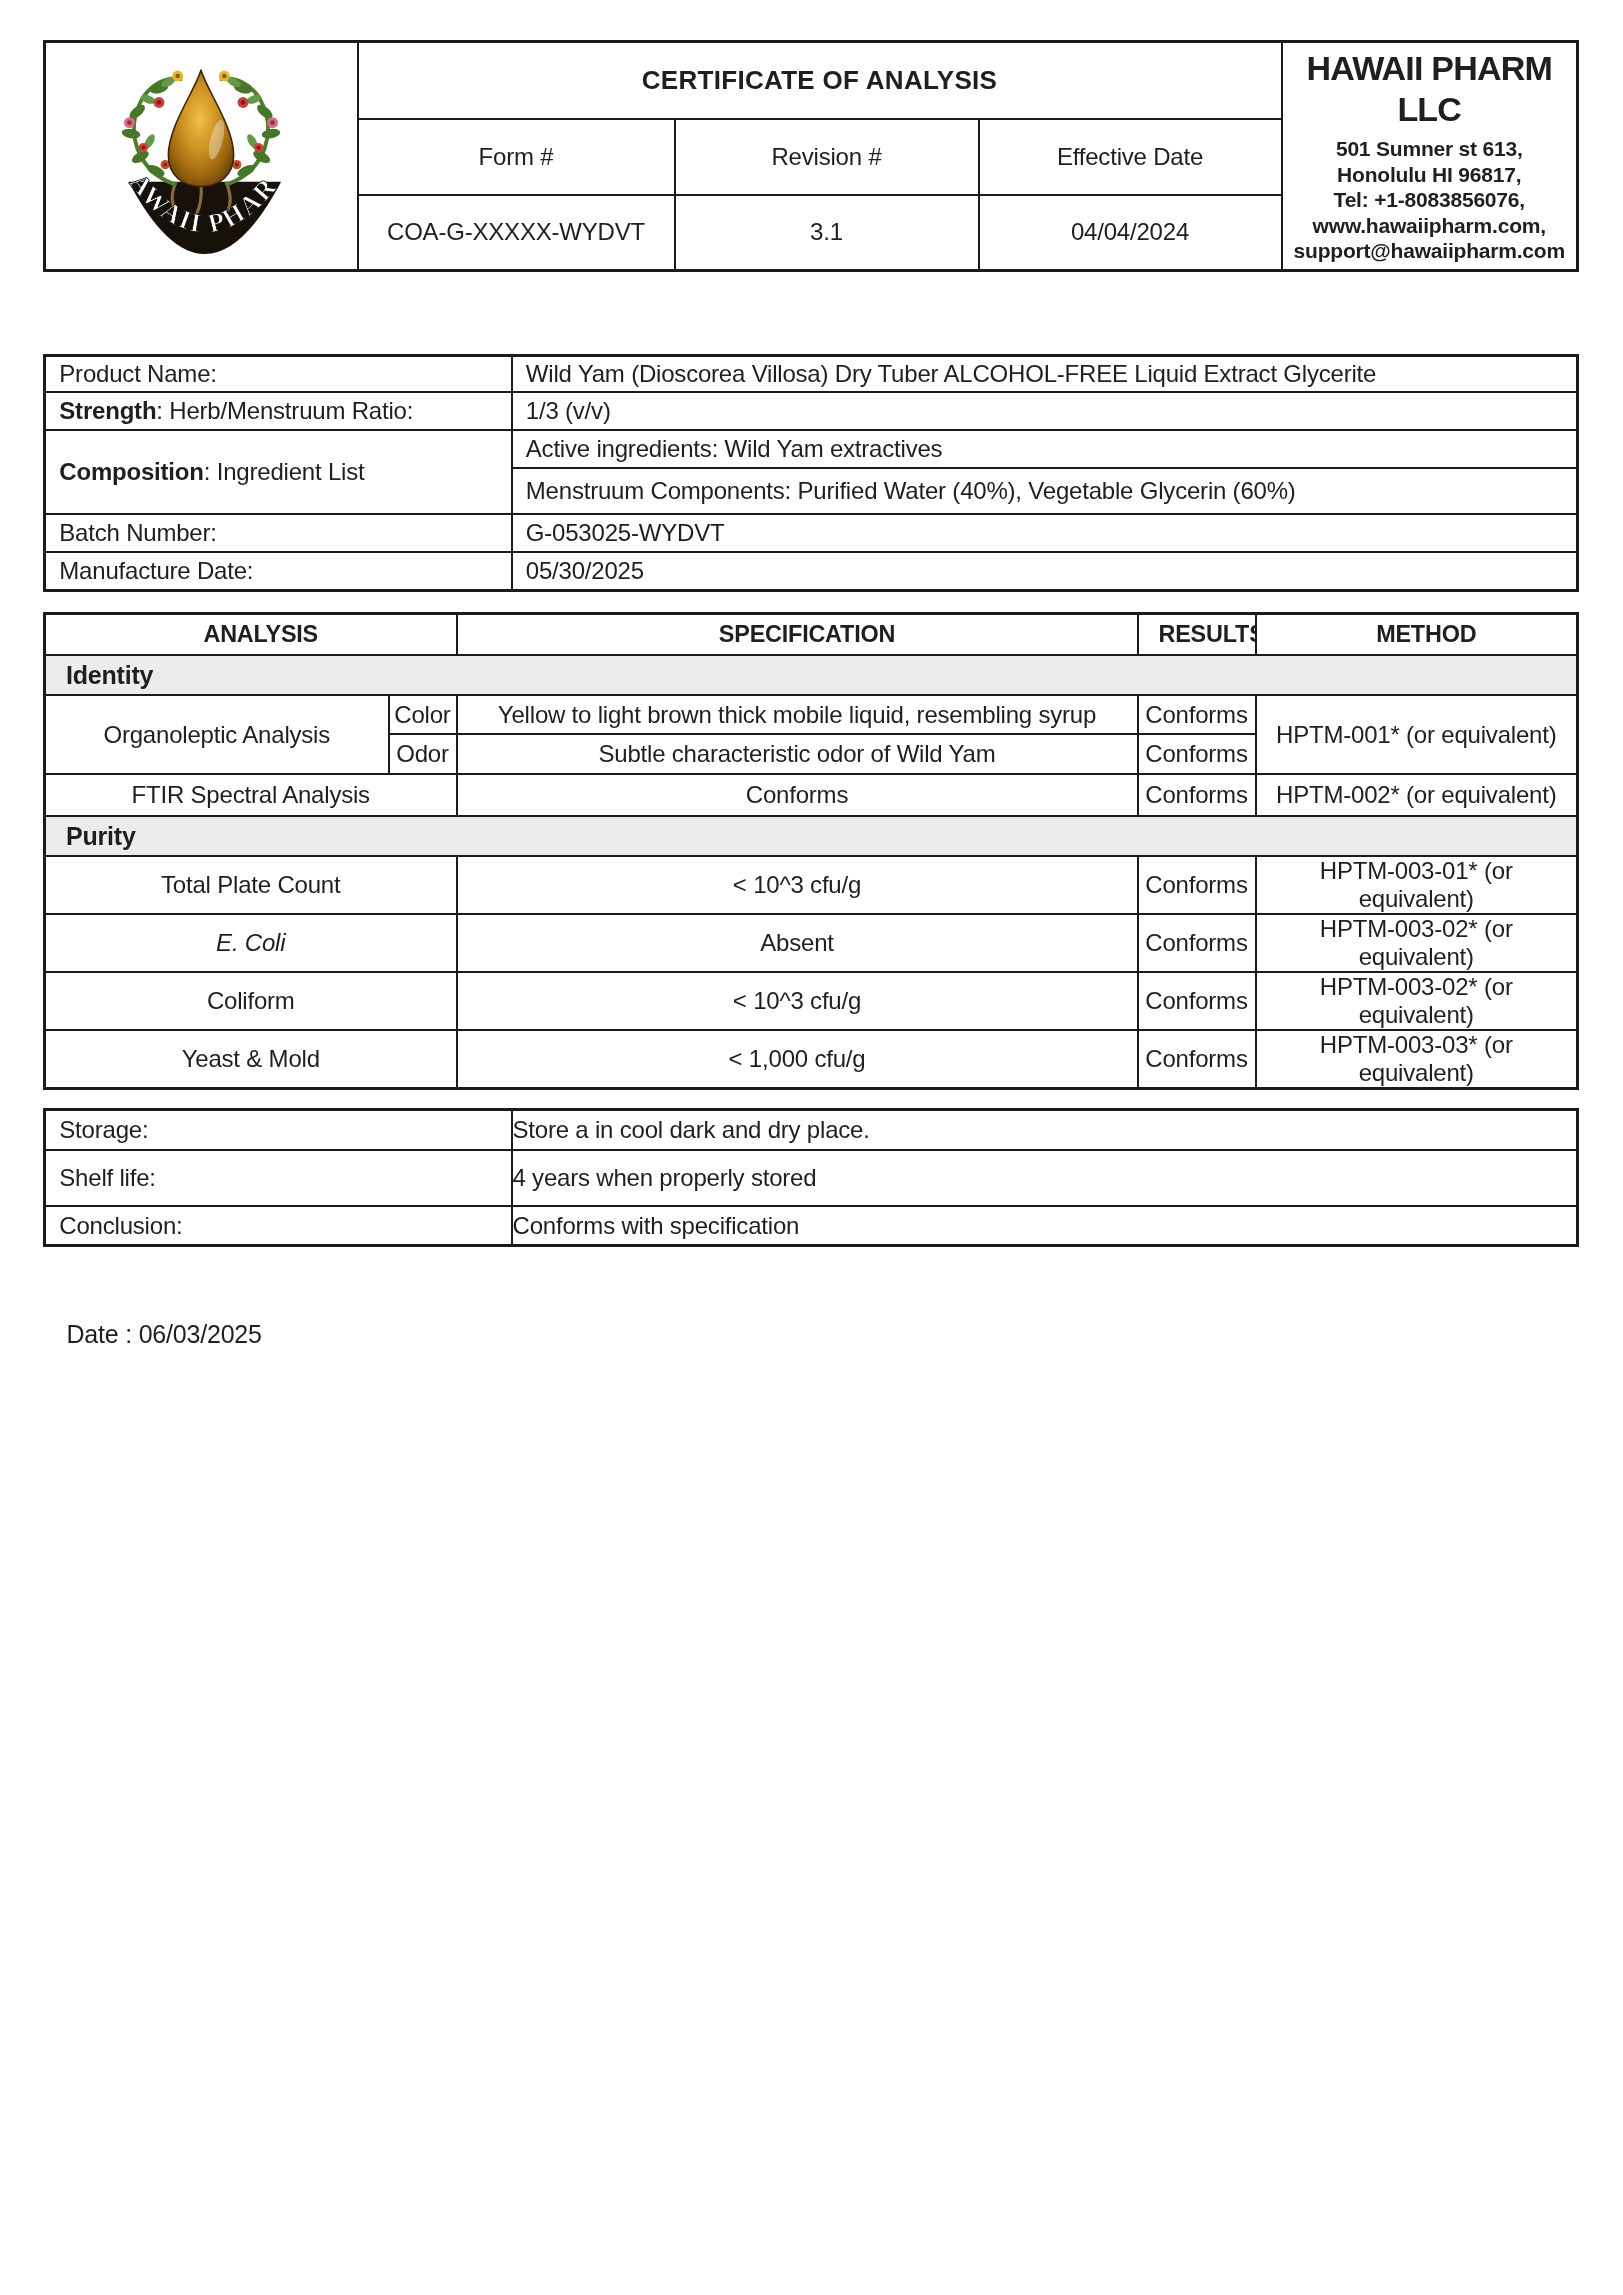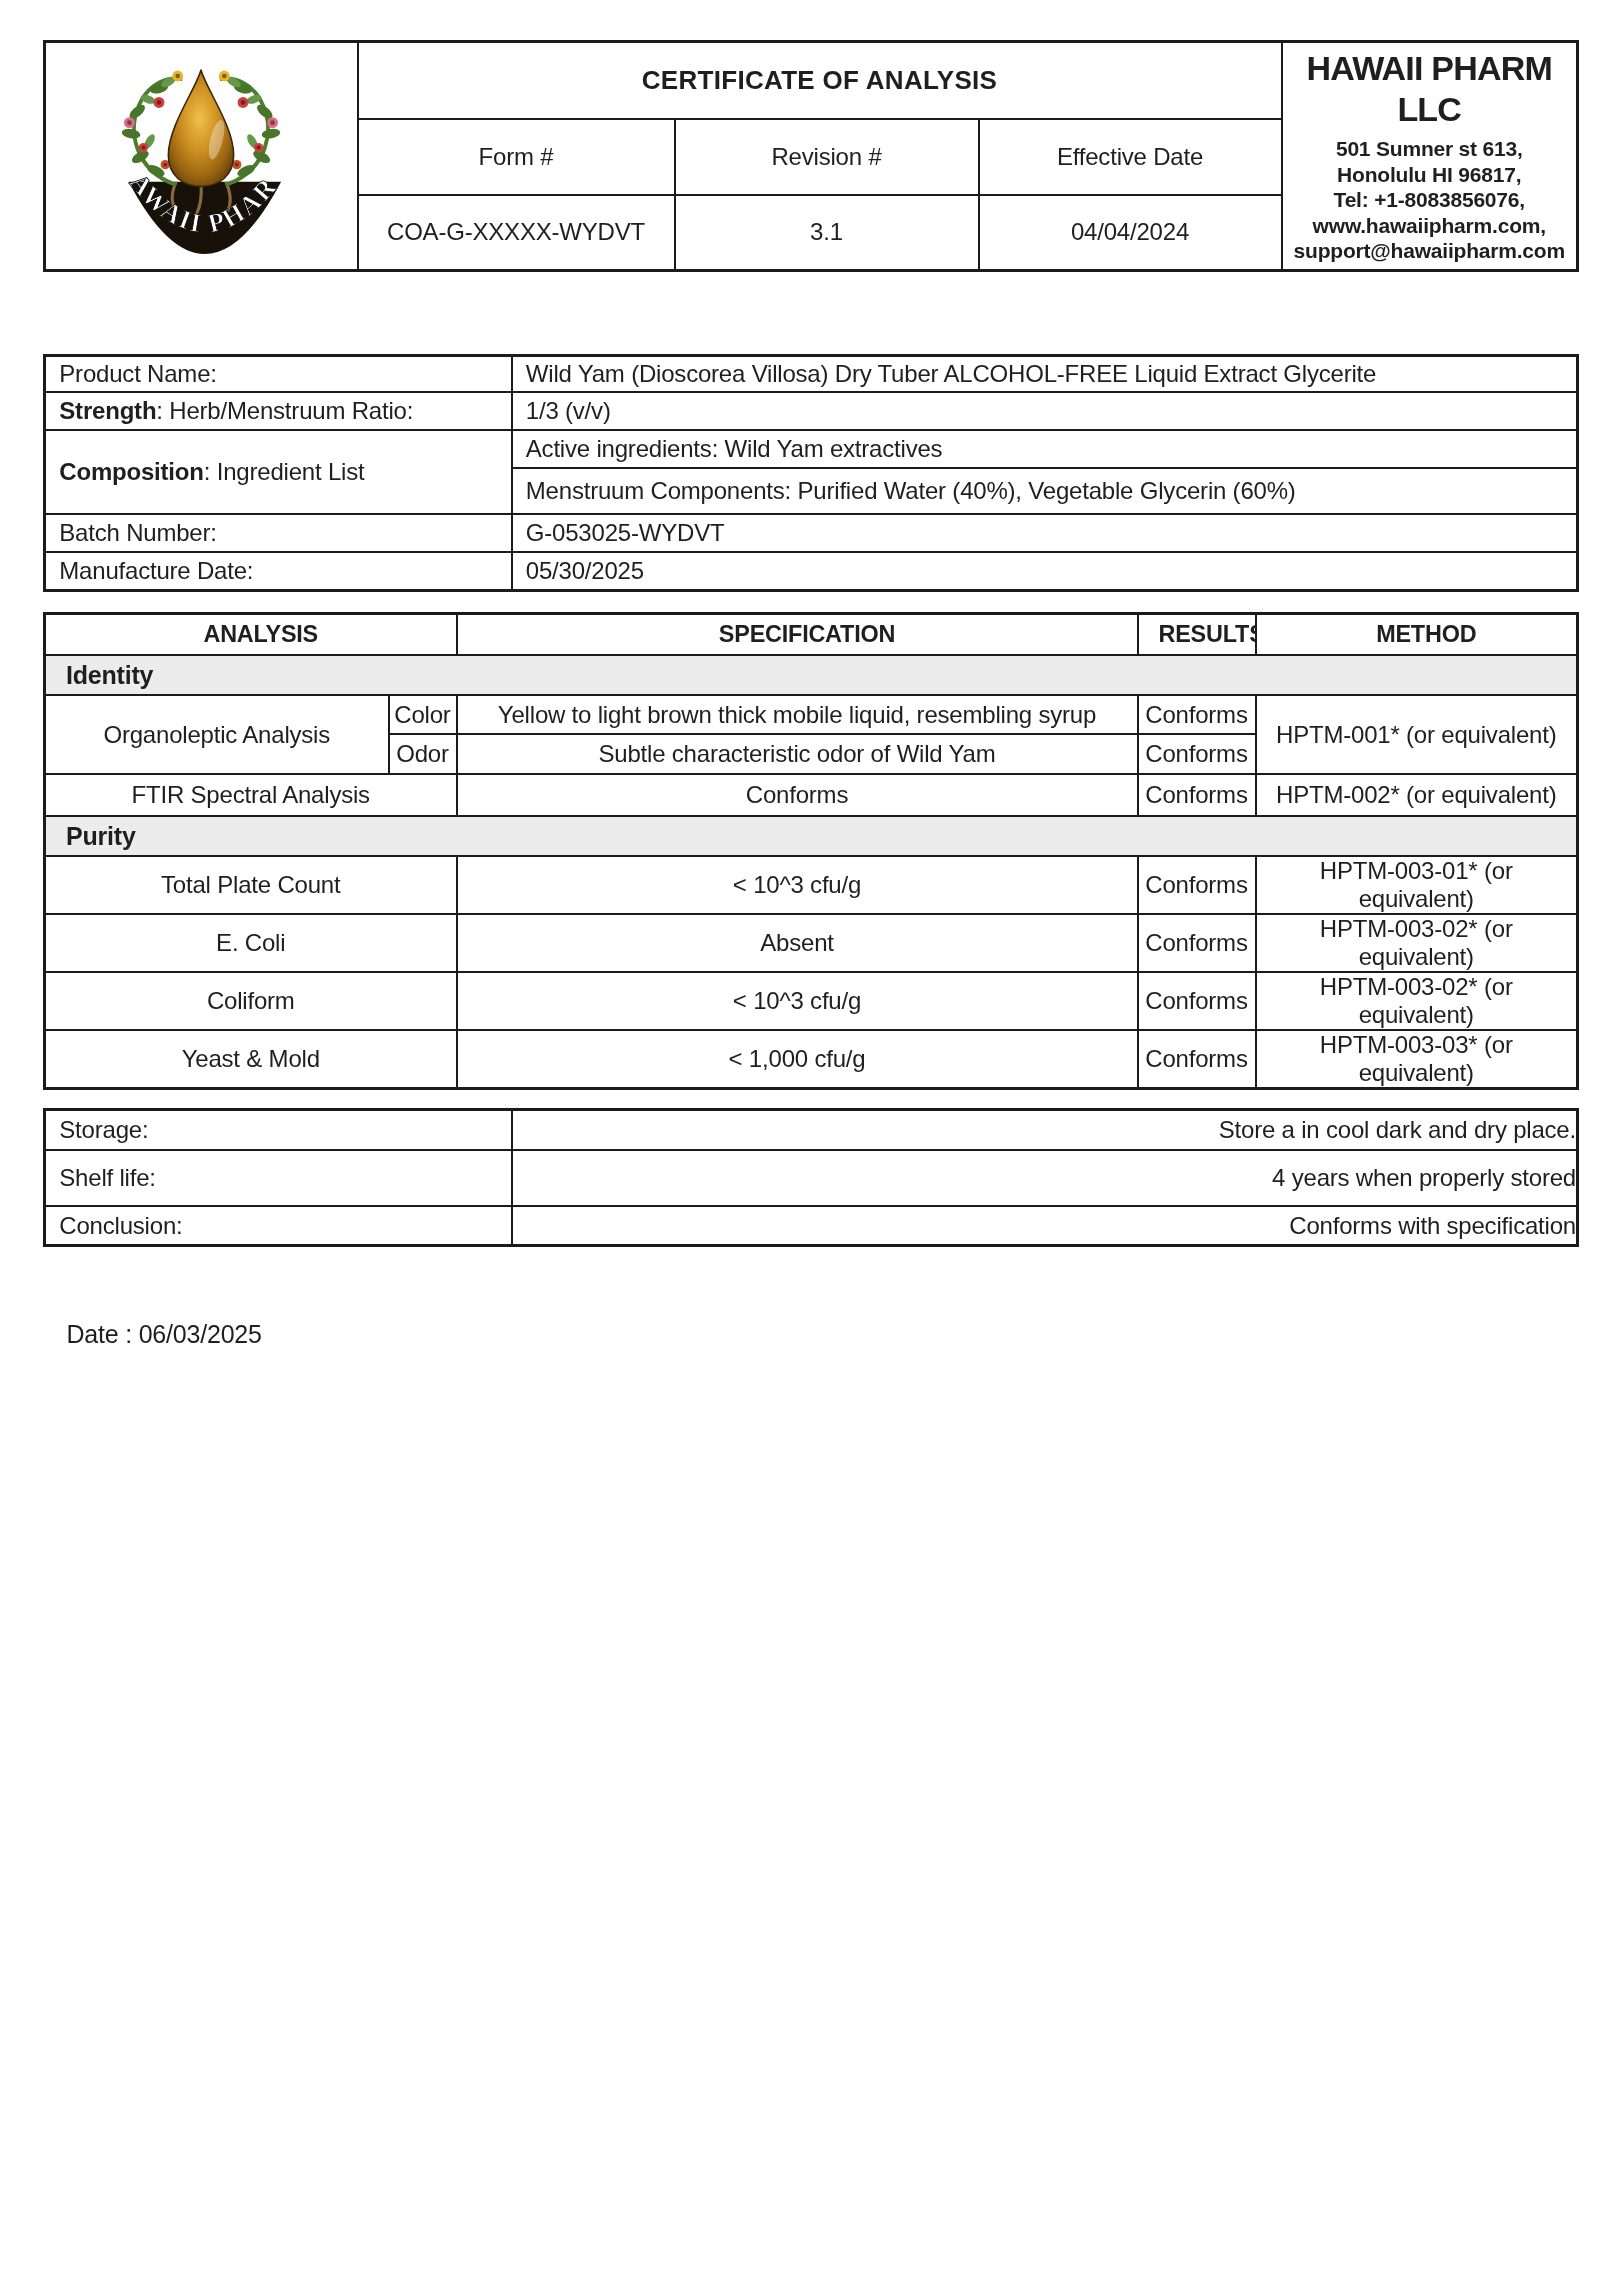--- a/index.html
+++ b/index.html
@@ -42,21 +42,21 @@
     font-weight:700; font-size:25px;
   }
   .spec-tight { padding:0 3.3px; }
 
   
   .footnote { margin-top:70px; text-align:right; padding-right:11.7px; font-size:23.4px; }
 
   
   .sto-table { margin-top:18px; }
   .sto-table td.lbl { padding-left:13.3px; text-align:left; }
-  .sto-table td.val { text-align:right; }
+  .sto-table td.val { text-align:left; }
 
   .date-line { margin-top:73px; padding-left:23.4px; font-size:25px; }
 </style>
 </head>
 <body>
 
 <div class="page">
   <div class="content">
 
     <table class="hdr-table boxed">
@@ -252,21 +252,21 @@
       <tr class="section-row">
         <td colspan="5" style="height:40px;">Purity</td>
       </tr>
       <tr>
         <td colspan="2" style="height:38px;">Total Plate Count</td>
         <td>&lt; 10^3 cfu/g</td>
         <td class="spec-tight">Conforms</td>
         <td class="spec-tight">HPTM-003-01* (or equivalent)</td>
       </tr>
       <tr>
-        <td colspan="2" style="height:41px;">E. Coli</td>
+        <td colspan="2" style="height:41px;font-style:italic;">E. Coli</td>
         <td>Absent</td>
         <td class="spec-tight">Conforms</td>
         <td class="spec-tight">HPTM-003-02* (or equivalent)</td>
       </tr>
       <tr>
         <td colspan="2" style="height:40px;">Coliform</td>
         <td>&lt; 10^3 cfu/g</td>
         <td class="spec-tight">Conforms</td>
         <td class="spec-tight">HPTM-003-02* (or equivalent)</td>
       </tr>

